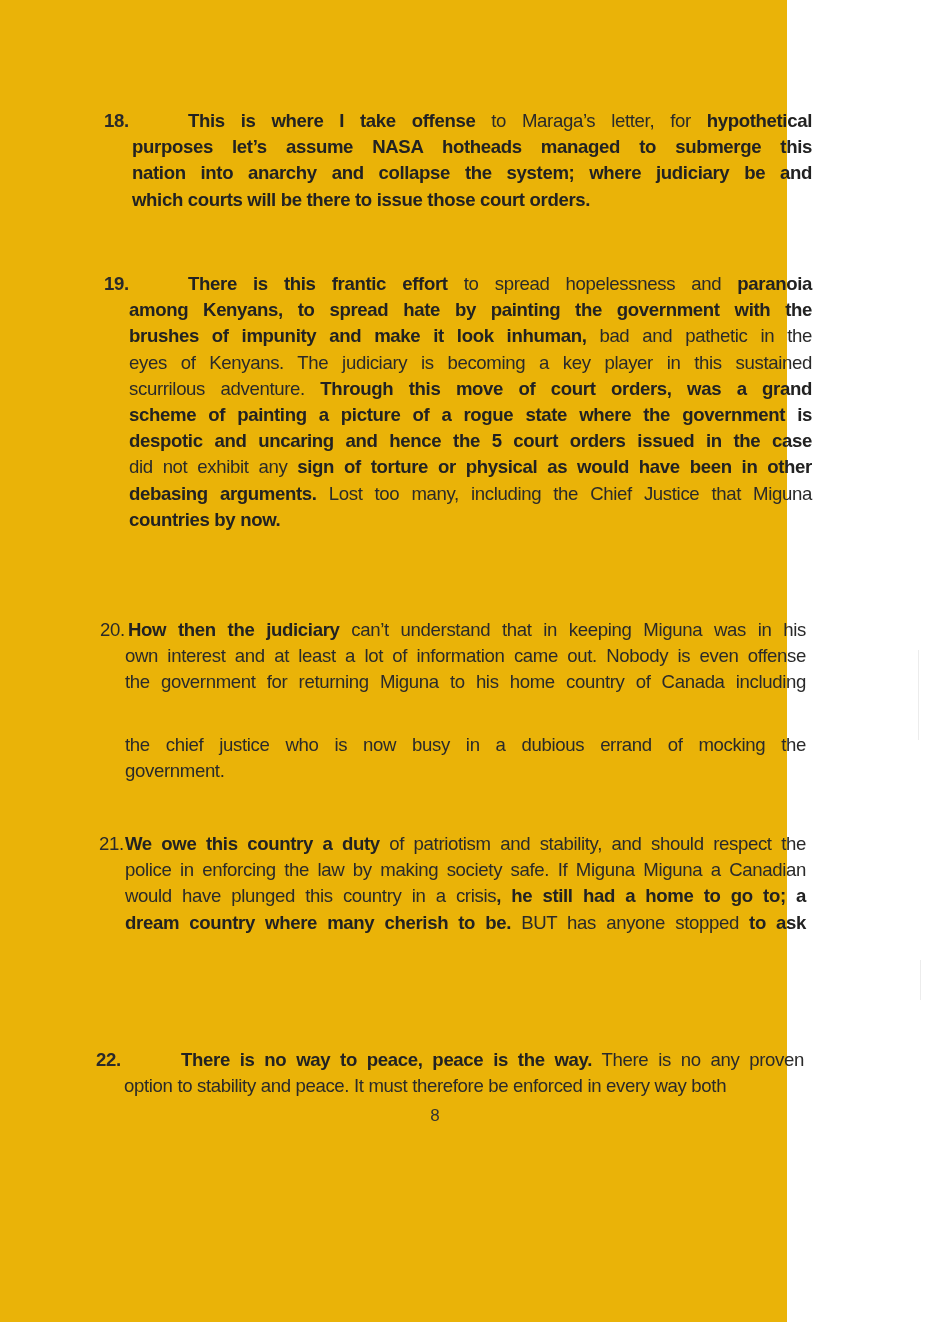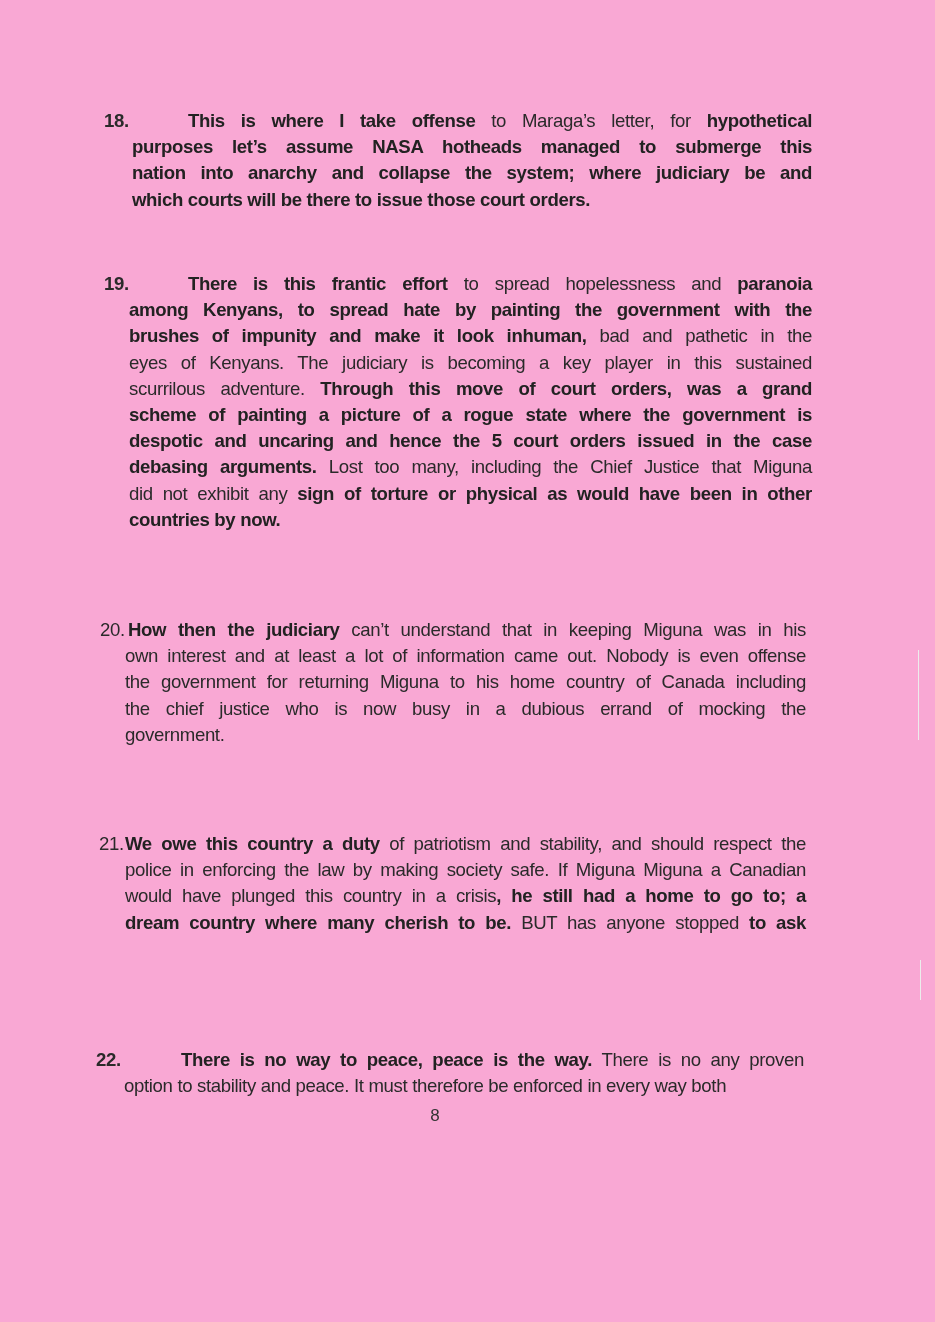--- a/index.html
+++ b/index.html
@@ -1,21 +1,21 @@
 <!DOCTYPE html>
 <html><head>
 <meta charset="utf-8">
 <style>
   html, body { margin: 0; padding: 0; background: #ffffff; }
   body {
     width: 935px; height: 1322px; position: relative; overflow: hidden;
     font-family: "Liberation Sans", sans-serif;
     color: #2a2a2a;
   }
-  .page { position: absolute; left: 0; top: 0; width: 935px; height: 1322px; background: #f9a8d4; }
+  .page { position: absolute; left: 0; top: 0; width: 787px; height: 1322px; background: #eab308; }
   .para {
     position: absolute;
     font-size: 18.6px;
     line-height: 26.2px;
     text-align: justify;
     letter-spacing: -0.35px;
   }
   .para .line { display: block; white-space: nowrap; text-align-last: justify; text-align: justify; }
   .para .line.last { text-align-last: left; }
   b { font-weight: bold; color: #222; }
@@ -40,30 +40,30 @@
     </div>
 
   <div class="para" id="p19" style="left:104px; top:271px; width:708px;">
   <span class="line" style="position: relative; padding-left: 84px;"><span class="num" style="position: absolute; left: 0px;">19.</span><b>There is this frantic effort</b><span> to spread hopelessness and </span><b>paranoia</b></span>
       <span class="line" style="position: relative; padding-left: 25px;"><b>among Kenyans, to spread hate by painting the government with the</b></span>
       <span class="line" style="position: relative; padding-left: 25px;"><b>brushes of impunity and make it look inhuman,</b><span> bad and pathetic in the</span></span>
       <span class="line" style="position: relative; padding-left: 25px;"><span>eyes of Kenyans.  The judiciary is becoming a key player in this sustained</span></span>
       <span class="line" style="position: relative; padding-left: 25px;"><span>scurrilous adventure. </span><b>Through this move of court orders, was a grand</b></span>
       <span class="line" style="position: relative; padding-left: 25px;"><b>scheme of painting a picture of a rogue state where the government is</b></span>
       <span class="line" style="position: relative; padding-left: 25px;"><b>despotic and uncaring and hence the 5 court orders issued in the case</b></span>
+      <span class="line" style="position: relative; padding-left: 25px;"><span>did not exhibit any </span><b>sign of torture or physical as would have been in other</b></span>
       <span class="line" style="position: relative; padding-left: 25px;"><b>debasing arguments.</b><span> Lost too many, including the Chief Justice that Miguna</span></span>
-      <span class="line" style="position: relative; padding-left: 25px;"><span>did not exhibit any </span><b>sign of torture or physical as would have been in other</b></span>
       <span class="line last" style="position: relative; padding-left: 25px;"><b>countries by now.</b></span>
     </div>
 
   <div class="para" id="p20" style="left:100px; top:617px; width:706px;">
   <span class="line" style="position: relative; padding-left: 28px;"><span class="num plain" style="position: absolute; left: 0px;">20.</span><b>How then the judiciary</b><span> can’t understand that in keeping Miguna was in his</span></span>
       <span class="line" style="position: relative; padding-left: 25px;"><span>own interest and at least a lot of information came out. Nobody is even offense</span></span>
       <span class="line" style="position: relative; padding-left: 25px;"><span>the government for returning Miguna to his home country of Canada including</span></span>
-      <span class="line" style="position: relative; padding-left: 25px;"><span>the chief justice who is now busy in a dubious errand of mocking the</span></span>
+      <span class="line" style="position: relative; padding-left: 25px; margin-top: 36px;"><span>the chief justice who is now busy in a dubious errand of mocking the</span></span>
       <span class="line last" style="position: relative; padding-left: 25px;"><span>government.</span></span>
     </div>
 
   <div class="para" id="p21" style="left:99px; top:807px; width:707px;">
   <span class="line" style="position: relative; padding-left: 26px; margin-top: 24px;"><span class="num plain" style="position: absolute; left: 0px;">21.</span><b>We owe this country a duty</b><span> of patriotism and stability, and should respect the</span></span>
       <span class="line" style="position: relative; padding-left: 26px;"><span>police in enforcing the law by making society safe. If Miguna Miguna a Canadian</span></span>
       <span class="line" style="position: relative; padding-left: 26px;"><span>would have plunged this country in a crisis</span><b>, he still had a home to go to; a</b></span>
       <span class="line" style="position: relative; padding-left: 26px;"><b>dream country where many cherish to be.</b><span> BUT has anyone stopped </span><b>to ask</b></span>
     </div>
 

